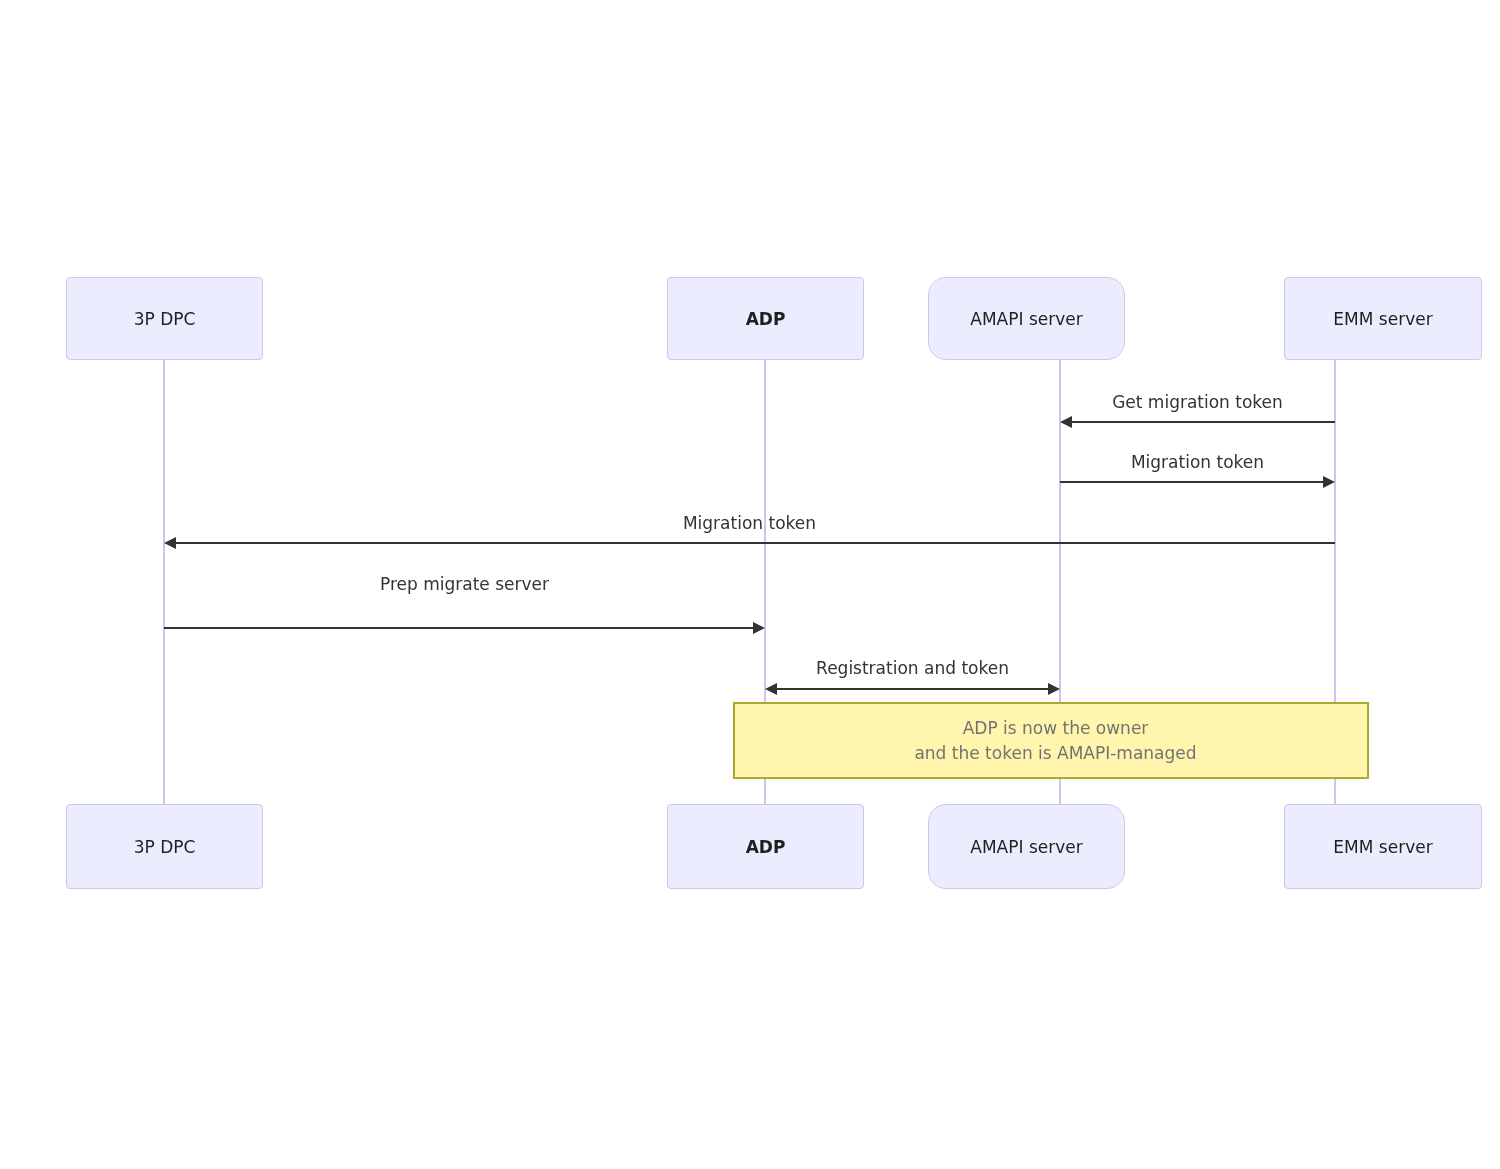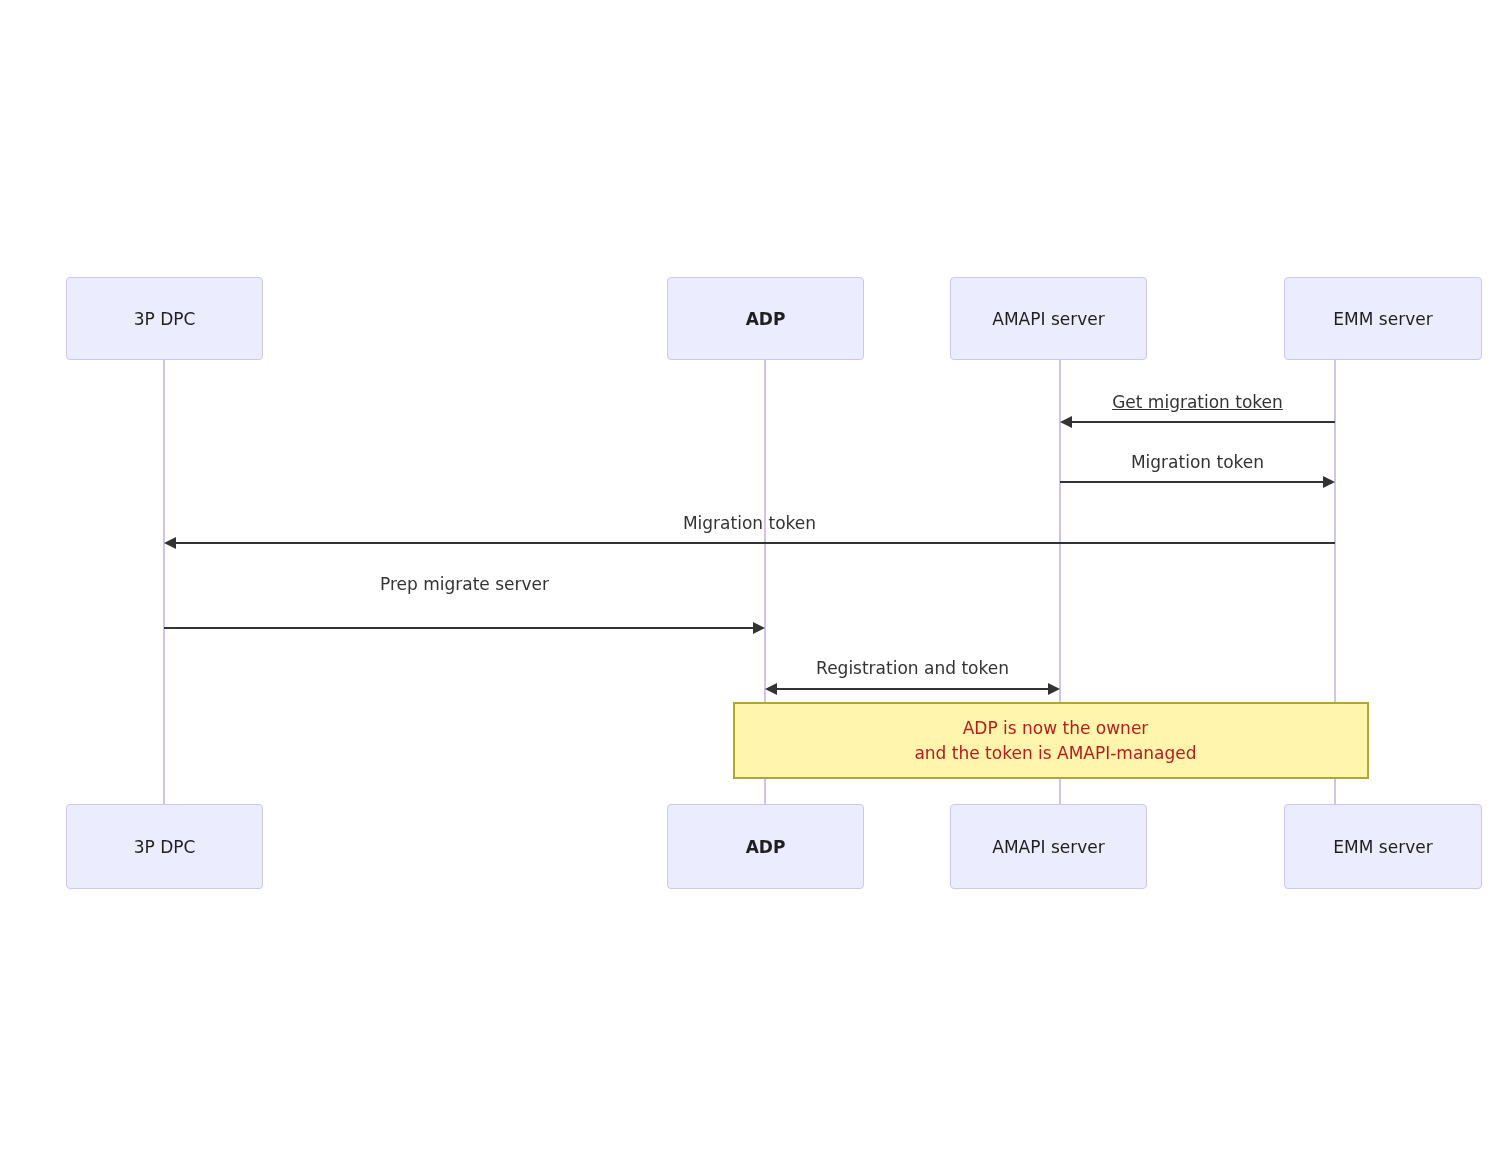--- a/index.html
+++ b/index.html
@@ -62,40 +62,40 @@
   .arrowhead.right{border-left:12px solid var(--arrow);}
   .note-box{
     position:absolute;
     left:733px;top:702px;
     width:636px;height:77px;
     background:var(--note-fill);
     border:2px solid var(--note-border);
     box-sizing:border-box;
     display:flex;flex-direction:column;align-items:center;justify-content:center;
     font-size:17px;line-height:25px;
-    color:#b91c1c;
+    color:#737373;
     text-align:center;
     padding-left:9px;
   }
 
   
   .actor-dpc{left:66px;width:197px;}
   .actor-adp{left:667px;width:197px;font-weight:bold;}
-  .actor-amapi{left:950px;width:197px;}
+  .actor-amapi{left:928px;width:197px;border-radius:18px;}
   .actor-emm{left:1284px;width:198px;}
   .actor-top{top:277px;}
   .actor-bottom{top:804px;height:85px;}
 
   .lifeline-dpc{left:163px;}
   .lifeline-adp{left:764px;}
   .lifeline-amapi{left:1059px;}
   .lifeline-emm{left:1334px;}
 
   
-  .m1-label{left:1060px;width:275px;top:390px;text-decoration:underline;}
+  .m1-label{left:1060px;width:275px;top:390px;}
   .m1-line{left:1072px;top:421px;width:263px;}
   .m1-head{left:1060px;top:416px;}
   
   .m2-label{left:1060px;width:275px;top:450px;}
   .m2-line{left:1060px;top:481px;width:263px;}
   .m2-head{left:1323px;top:476px;}
   
   .m3-label{left:164px;width:1171px;top:511px;}
   .m3-line{left:176px;top:542px;width:1159px;}
   .m3-head{left:164px;top:537px;}

